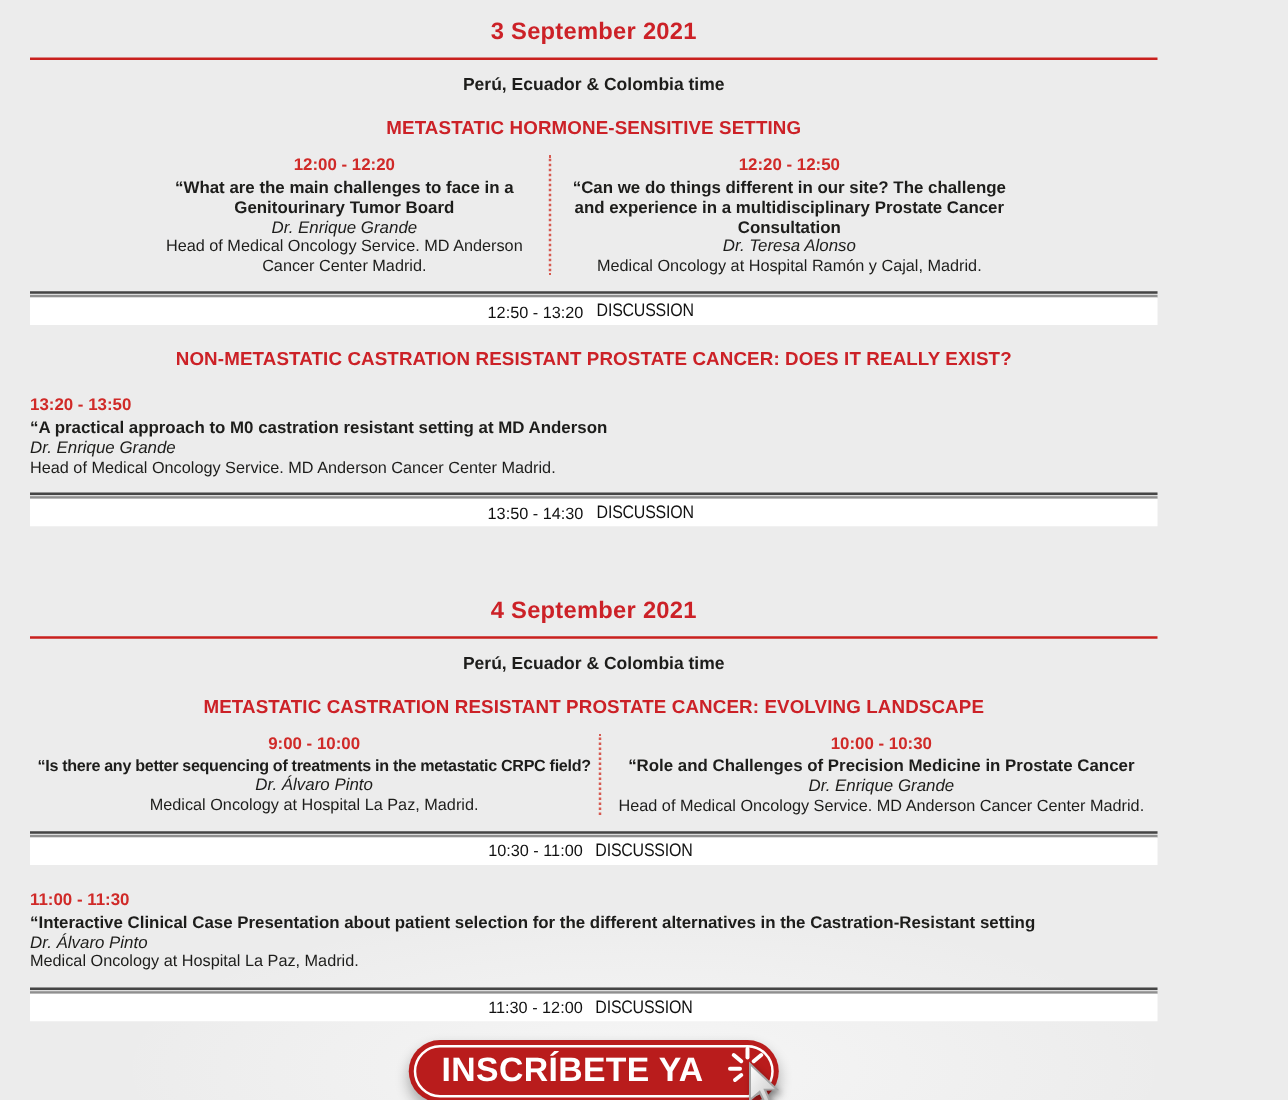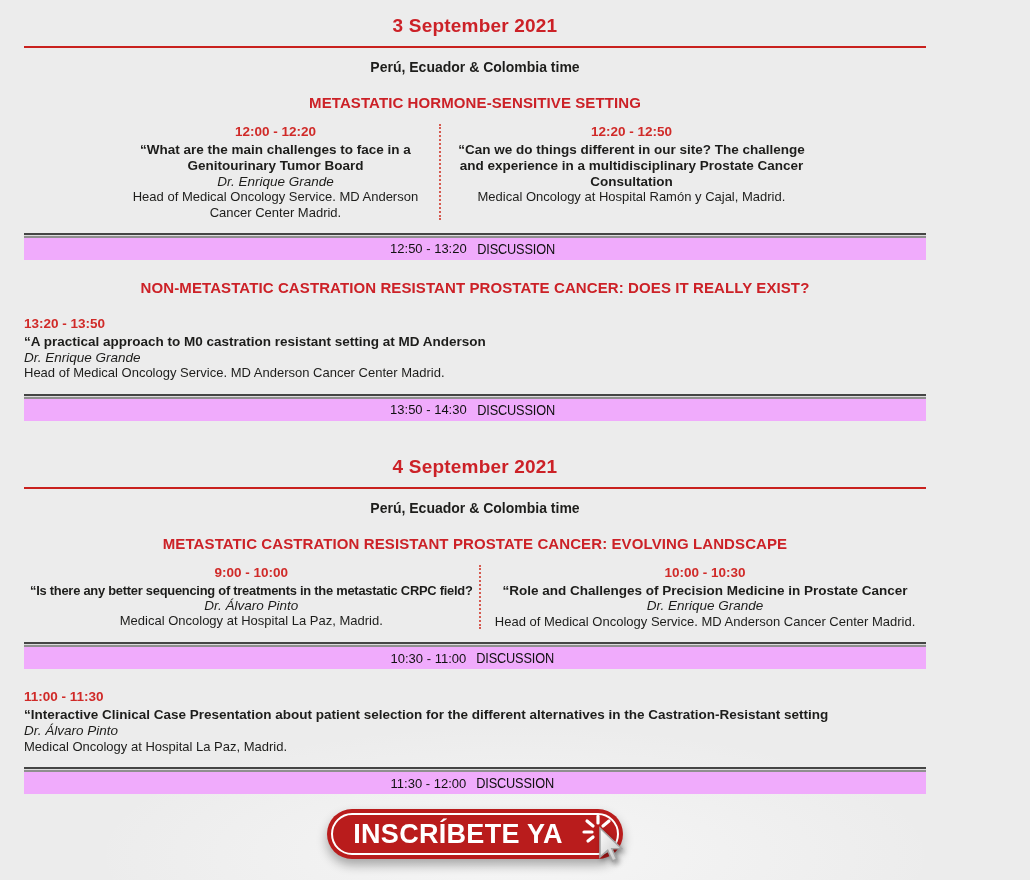--- a/index.html
+++ b/index.html
@@ -35,27 +35,27 @@
   .talk-title{font-size:13.5px;font-weight:bold;line-height:1.17;}
   .talk-title.tight{font-size:12.9px;letter-spacing:-.25px;white-space:nowrap;}
   .speaker{font-size:13.5px;font-style:italic;line-height:1.17;}
   .affiliation{font-size:13px;line-height:1.17;}
 
   .single-talk{margin:20px 24px 0;text-align:left;}
 
   .discussion{margin:13px 24px 0;}
   .double-rule{height:1px;border-top:2px solid #454545;border-bottom:2px solid #8f8f8f;background:#dcdcdc;}
   .disc-bar{
-    background:#f0abfc;height:22px;
+    background:#ffffff;height:22px;
     display:flex;align-items:center;justify-content:center;gap:5px;
     font-size:13px;color:#111;
   }
   .disc-label{font-size:14.5px;transform:scaleX(.88);letter-spacing:-.2px;}
 
-  .day2{padding-top:20px;}
+  .day2{padding-top:42px;}
 
   .cta-wrap{margin-top:15px;display:flex;justify-content:center;}
   .cta-button{
     position:relative;width:296px;height:50px;
     background:#b91c1c;border-radius:26px;border:none;
     box-shadow:0 6px 11px rgba(0,0,0,.32);
     display:flex;align-items:center;justify-content:center;
     cursor:pointer;
   }
   .cta-button::before{
@@ -82,20 +82,21 @@
     <div class="cols cols-a">
       <div class="col col-left">
         <div class="time">12:00 - 12:20</div>
         <div class="talk-title">“What are the main challenges to face in a Genitourinary Tumor Board</div>
         <div class="speaker">Dr. Enrique Grande</div>
         <div class="affiliation">Head of Medical Oncology Service. MD Anderson Cancer Center Madrid.</div>
       </div>
       <div class="col col-right">
         <div class="time">12:20 - 12:50</div>
         <div class="talk-title">“Can we do things different in our site? The challenge and experience in a multidisciplinary Prostate Cancer Consultation</div>
+        <div class="speaker">Dr. Teresa Alonso</div>
         <div class="affiliation">Medical Oncology at Hospital Ramón y Cajal, Madrid.</div>
       </div>
     </div>
 
     <div class="discussion">
       <div class="double-rule"></div>
       <div class="disc-bar">
         <span>12:50 - 13:20</span>
         <span class="disc-label">DISCUSSION</span>
       </div>

